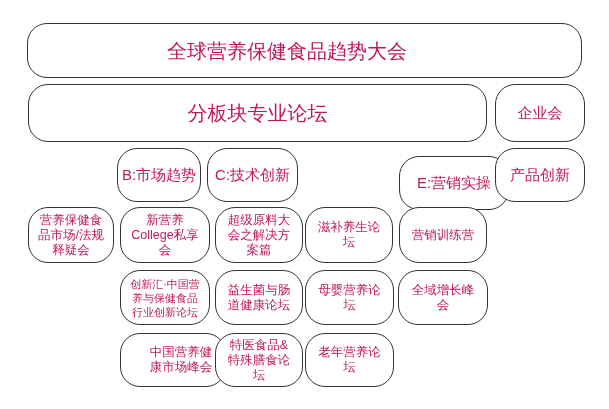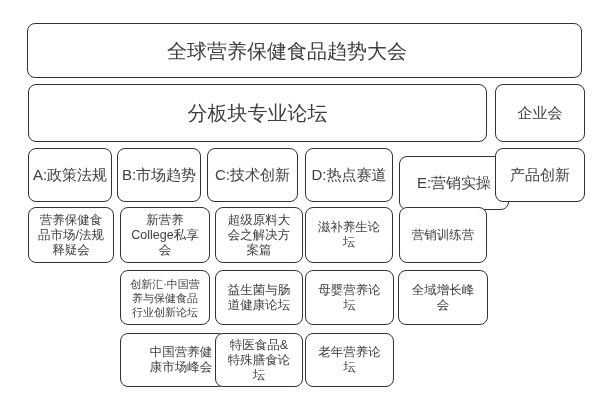--- a/index.html
+++ b/index.html
@@ -13,22 +13,22 @@
     width: 609px;
     height: 409px;
     background: #ffffff;
     overflow: hidden;
   }
   .node {
     position: absolute;
     box-sizing: border-box;
     background: #ffffff;
     border: 1.5px solid #333333;
-    border-radius: 8px;
-    color: #404040;
+    border-radius: 20px;
+    color: #be185d;
     display: flex;
     align-items: center;
     justify-content: center;
     text-align: center;
     white-space: pre-line;
     line-height: 1.2;
   }
   
   .n-title      { left: 27px;  top: 23px;  width: 555px; height: 55px; font-size: 20px; padding-right: 35px; }
   
@@ -60,24 +60,22 @@
 </head>
 <body>
 
 <div class="canvas">
 
   <div class="node n-title">全球营养保健食品趋势大会</div>
 
   <div class="node n-forums">分板块专业论坛</div>
   <div class="node n-enterprise">企业会</div>
 
-  <div class="node n-a row3">A:政策法规</div>
   <div class="node n-b row3">B:市场趋势</div>
   <div class="node n-c row3">C:技术创新</div>
-  <div class="node n-d row3">D:热点赛道</div>
   <div class="node n-e row3">E:营销实操</div>
   <div class="node n-a1 sess">营养保健食
 品市场/法规
 释疑会</div>
 
   <div class="node n-f row3">产品创新</div>
   <div class="node n-b1 sess">新营养
 College私享
 会</div>
   <div class="node n-c1 sess">超级原料大

